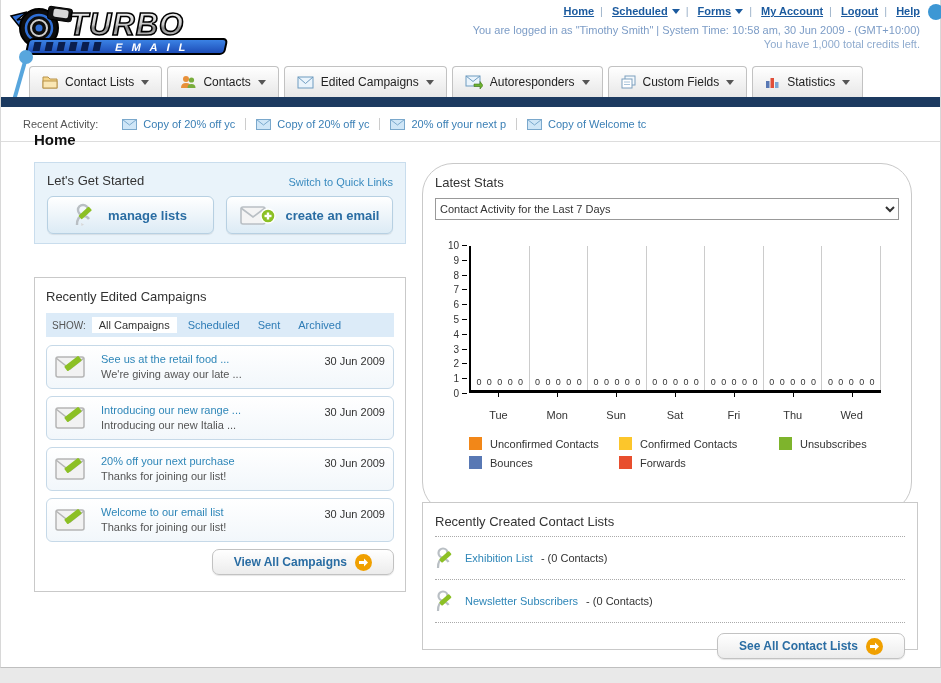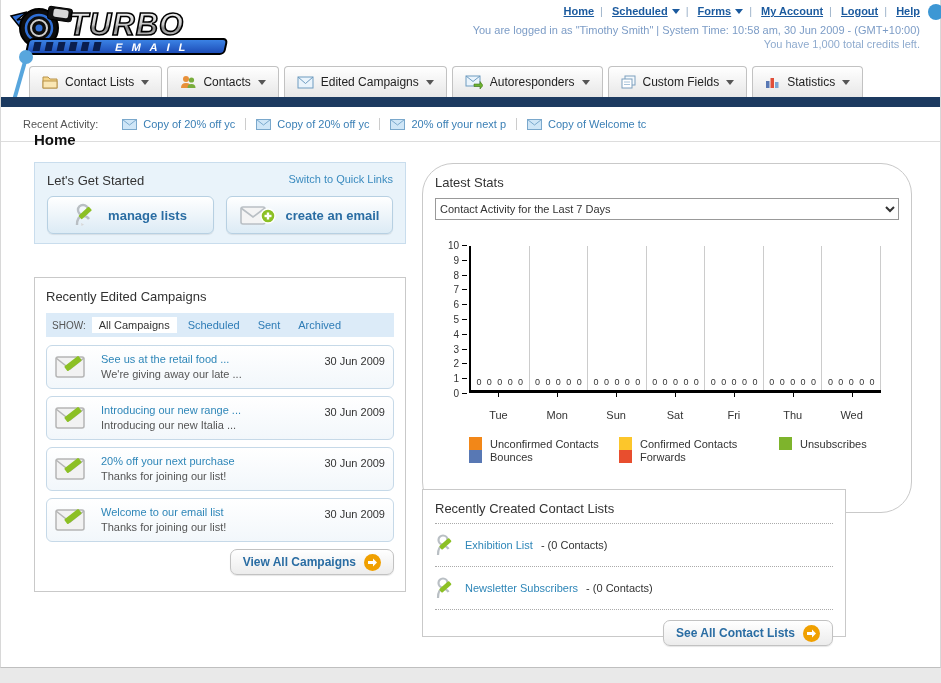--- a/index.html
+++ b/index.html
@@ -38,66 +38,66 @@
   .ra-item span { color:#3a7fb5; }
 
   
   .panel { position:absolute; background:#fff; border:1px solid #c9c9c9; }
   .panel-title { font-size:13px; color:#333; }
 
   .page-title { position:absolute; left:33px; top:131px; font-size:15px; font-weight:bold; color:#111; }
 
   
   .getstarted { left:33px; top:162px; width:372px; height:82px; background:#e9f3fa; border:1px solid #c9dded; padding:10px 12px; }
-  .gs-head { display:flex; justify-content:space-between; align-items:flex-start; margin-bottom:8px; }
+  .gs-head { display:flex; justify-content:space-between; align-items:flex-end; margin-bottom:8px; }
   .gs-link { font-size:11px; color:#3a8bbf; cursor:pointer; }
   .gs-buttons { display:flex; gap:12px; }
   .gs-btn { flex:1; height:38px; display:flex; align-items:center; justify-content:center; gap:10px;
             background:linear-gradient(#ffffff,#dcebf5); border:1px solid #b7d0e2; border-radius:6px;
             font-size:13px; font-weight:bold; color:#2a6da3; cursor:pointer; box-shadow:0 1px 1px rgba(0,0,0,.08); }
 
   
   .campaigns { left:33px; top:277px; width:372px; height:315px; padding:9px 11px; }
   .show-bar { margin-top:8px; background:#dcebf8; height:24px; display:flex; align-items:center; gap:4px; padding:0 6px; font-size:11px; }
   .show-label { color:#555; font-size:10px; margin-right:2px; }
   .filter { color:#2e7cb6; padding:2px 7px; cursor:pointer; }
   .filter.active { background:#fff; color:#333; }
   .camp-list { margin-top:8px; }
   .camp-item { height:44px; border:1px solid #c6d9e8; border-radius:6px; margin-bottom:7px; padding:5px 8px;
                display:flex; align-items:center; gap:10px; background:linear-gradient(#ffffff,#f2f7fb); cursor:pointer; }
   .camp-txt { flex:1; line-height:15px; }
   .camp-title { font-size:11px; color:#2e86b8; }
   .camp-sub { font-size:11px; color:#555; }
   .camp-date { font-size:11px; color:#333; align-self:flex-start; margin-top:4px; }
   .btn-row { display:flex; justify-content:flex-end; margin-top:2px; }
-  .pill-btn { display:inline-flex; align-items:center; gap:8px; height:26px; padding:0 12px;
+  .pill-btn { display:inline-flex; align-items:center; gap:8px; height:26px; padding:0 21px;
               background:linear-gradient(#ffffff,#ececec); border:1px solid #c2c2c2; border-radius:7px;
               font-size:12px; font-weight:bold; color:#2a6da3; cursor:pointer; box-shadow:0 1px 1px rgba(0,0,0,.1); }
 
   
   .stats { left:421px; top:163px; width:490px; height:350px; padding:9px 12px;border-radius:31px; }
   .stats select { width:100%; margin-top:7px; height:22px; font-size:11px; color:#333; border:1px solid #999;
                   font-family:"Liberation Sans", sans-serif; background:#fff; }
   .chart { position:relative; margin-top:26px; margin-left:4px; }
   .chart-grid { position:relative; margin-left:30px; width:412px; height:147px;
                 border-left:2px solid #000; border-bottom:3px solid #000; display:flex; }
   .cgroup { flex:1; border-right:1px solid #ccc; position:relative; display:flex; align-items:flex-end; justify-content:space-evenly; padding-bottom:3px; }
   .zval { font-size:9px; color:#333; }
   .yticks { position:absolute; left:-30px; top:-6px; height:159px; width:26px; display:flex; flex-direction:column; justify-content:space-between; }
   .ytick { display:flex; align-items:center; justify-content:flex-end; gap:3px; font-size:10px; color:#333; height:11px; }
   .ytick i { display:block; width:5px; height:1px; background:#000; }
   .cats { margin-left:30px; width:412px; display:flex; }
   .cat { flex:1; text-align:center; font-size:11px; color:#333; position:relative; padding-top:16px; }
   .cat i { position:absolute; top:0; left:50%; width:1px; height:4px; background:#000; }
-  .legend { margin:16px 0 0 30px; display:grid; grid-template-columns:150px 160px 120px; }
+  .legend { margin:16px 0 0 30px; display:grid; grid-template-columns:150px 160px 120px; row-gap:6px; }
   .legend-item { display:flex; align-items:center; gap:8px; font-size:11px; color:#333; }
   .swatch { width:13px; height:13px; display:inline-block; }
 
   
-  .clists { left:421px; top:489px; width:424px; height:148px; padding:9px 12px; }
+  .clists { left:421px; top:502px; width:496px; height:148px; padding:9px 12px; }
   .dotted { border-bottom:1px dotted #aaa; margin:6px 0; }
   .cl-item { display:flex; align-items:center; gap:8px; padding:3px 0; font-size:11px; }
   .cl-name { color:#2e86b8; cursor:pointer; }
   .cl-detail { color:#333; }
   .clists .btn-row { margin-top:10px; }
 
   .footer { position:absolute; top:668px; left:0; right:0; height:15px; background:#e9e9e9; }
 
   .arrow-circle { width:17px; height:17px; border-radius:50%; background:#f0a000; display:inline-flex; align-items:center; justify-content:center; }
 </style>

